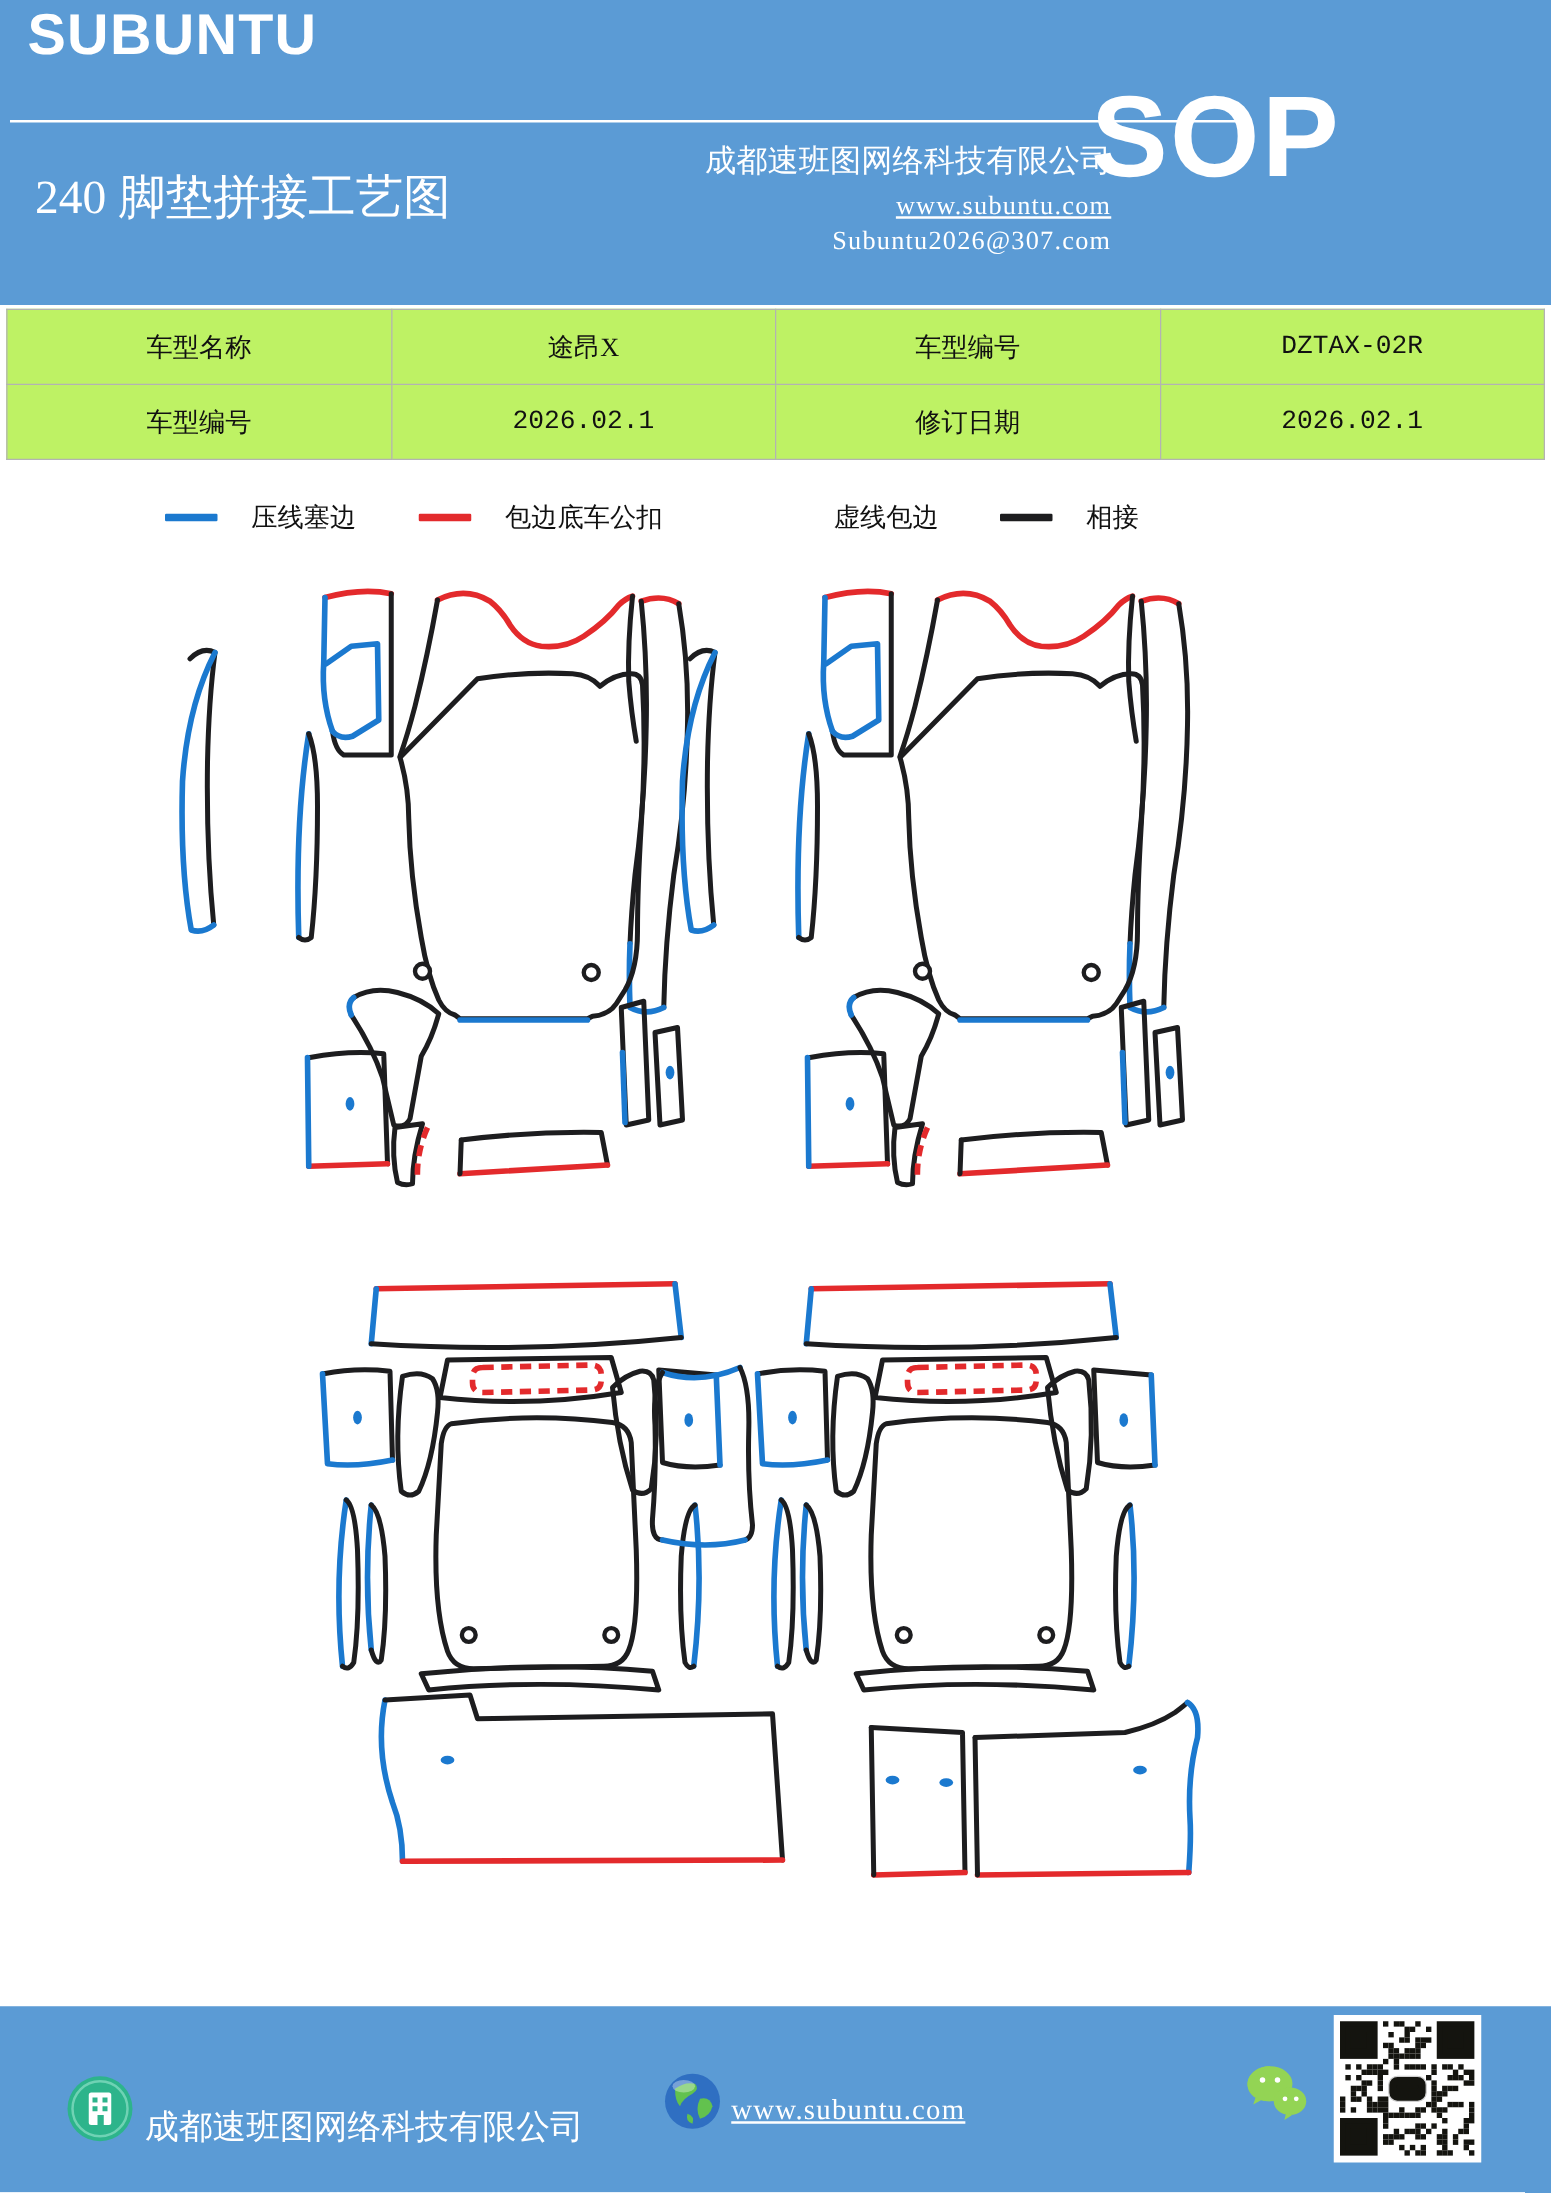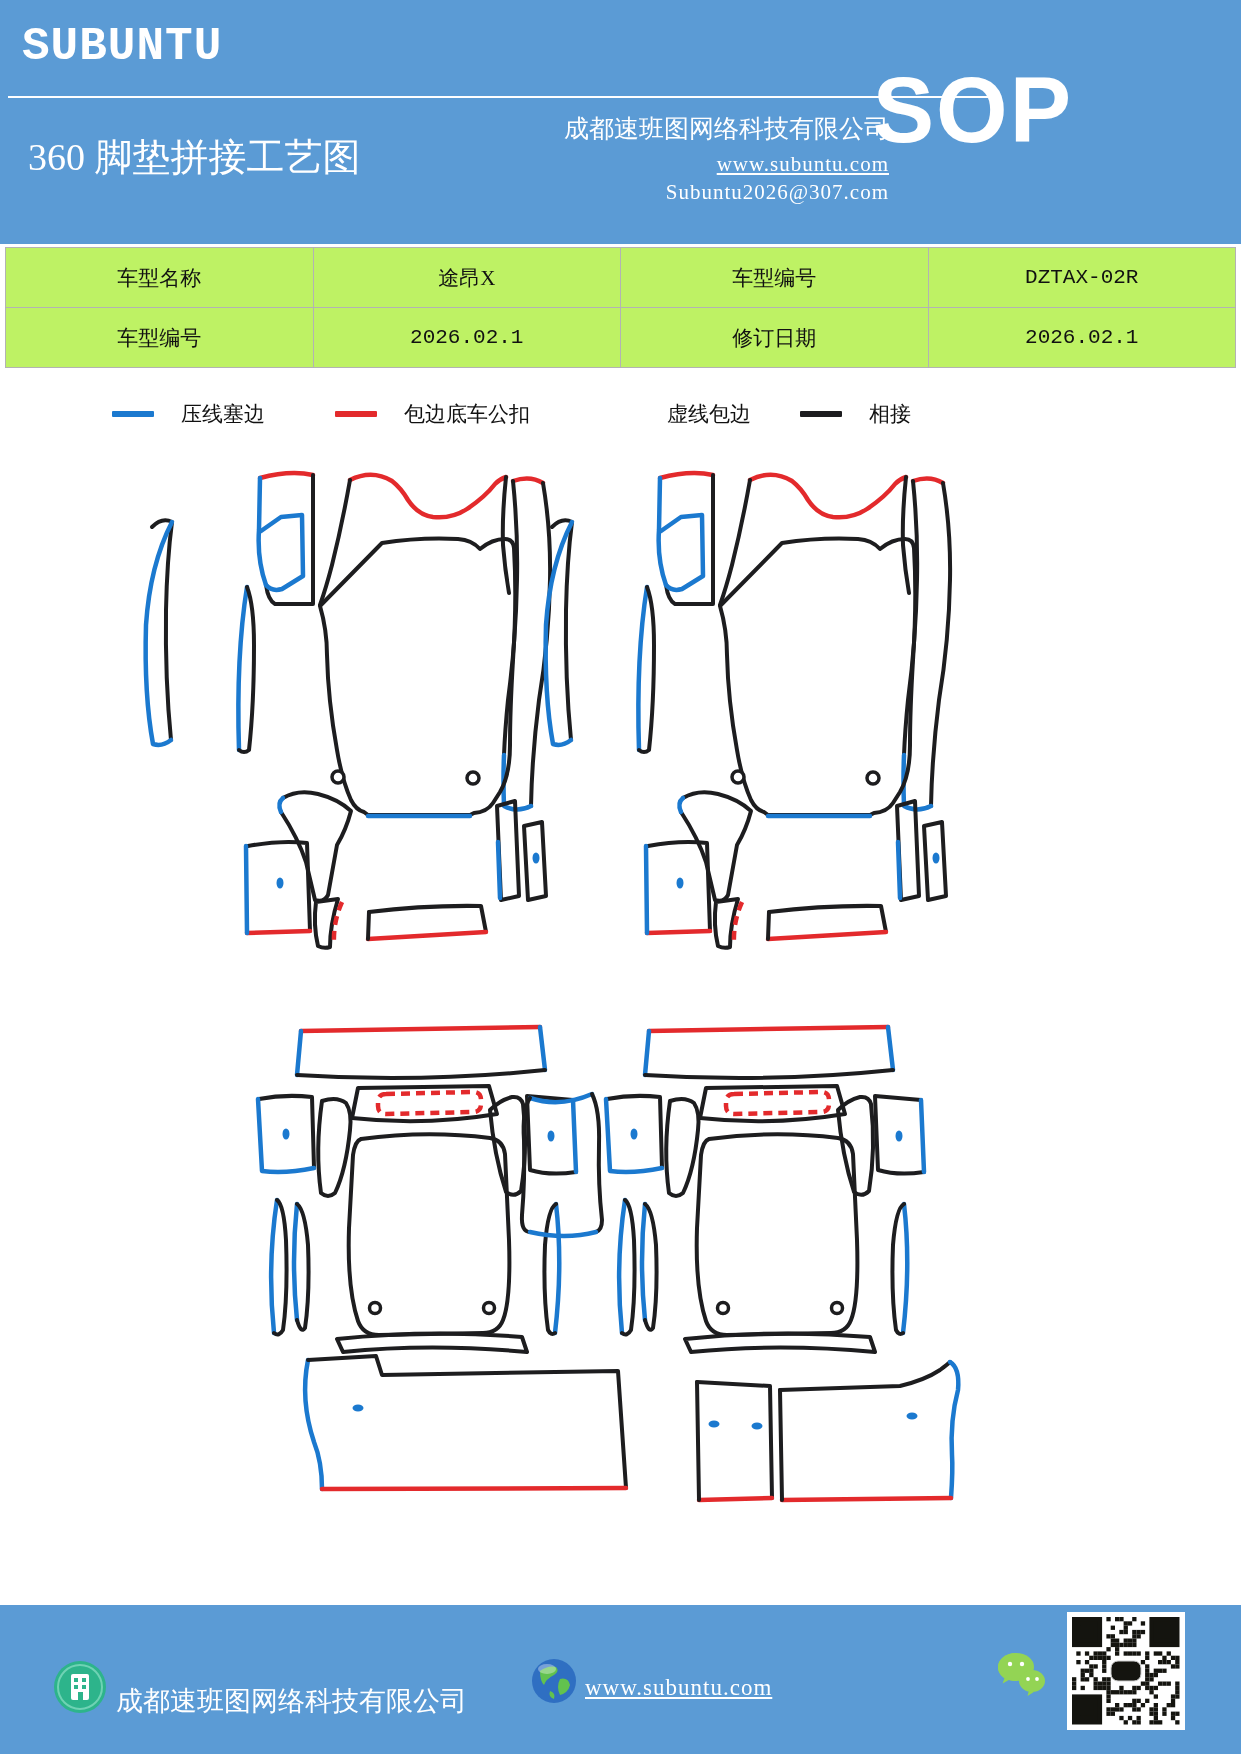--- a/index.html
+++ b/index.html
@@ -5,22 +5,22 @@
   :root{
     --blue:#5b9bd5; --lblue:#1b79cf; --lred:#e32a2c; --lblack:#1d1d1f; --green:#93d454;
     --tborder:#b3b3b3;
   }
   *{margin:0;padding:0;box-sizing:border-box}
   html,body{background:#fff}
   .page{position:relative;width:1241px;height:1754px;background:#fff;overflow:hidden;
         font-family:"Liberation Sans","DejaVu Sans",sans-serif}
   
   .header{position:absolute;left:0;top:0;width:1241px;height:244px;background:var(--blue);color:#fff}
-  .brand{position:absolute;left:22px;top:21px;font-size:46px;font-weight:bold;letter-spacing:1px;
-         font-family:Liberation Mono, monospace}
+  .brand{position:absolute;left:22px;top:0;font-size:46px;font-weight:bold;letter-spacing:1px;
+         font-family:Liberation Sans, sans-serif}
   .hrule{position:absolute;left:8px;top:96px;width:987px;height:2px;background:#fff}
   .doc-title{position:absolute;left:28px;top:132px;font-size:38px;
          font-family:"Liberation Serif","DejaVu Serif",serif}
   .h-company{position:absolute;right:352px;top:112px;font-size:25px;
          font-family:"Liberation Serif","DejaVu Serif",serif}
   .h-site{position:absolute;right:352px;top:152px;font-size:21px;letter-spacing:1px;
          font-family:"Liberation Serif","DejaVu Serif",serif;text-decoration:underline;color:#fff;cursor:pointer}
   .h-mail{position:absolute;right:352px;top:180px;font-size:21px;letter-spacing:1px;
          font-family:"Liberation Serif","DejaVu Serif",serif}
   .sop{position:absolute;right:168px;top:58px;font-size:92px;font-weight:bold;letter-spacing:2px}
@@ -58,21 +58,21 @@
   .qr rect{fill:#14140f}
 </style>
 </head>
 <body>
 
 <div class="page">
 
   <div class="header">
     <div class="brand">SUBUNTU</div>
     <div class="hrule"></div>
-    <div class="doc-title">360 脚垫拼接工艺图</div>
+    <div class="doc-title">240 脚垫拼接工艺图</div>
     <div class="h-company">成都速班图网络科技有限公司</div>
     <div class="h-site">www.subuntu.com</div>
     <div class="h-mail">Subuntu2026@307.com</div>
     <div class="sop">SOP</div>
   </div>
 
   <table class="info-table">
     <tbody>
         <tr>
       <td class="cn">车型名称</td>
@@ -83,21 +83,21 @@
     <tr>
       <td class="cn">车型编号</td>
       <td class="val">2026.02.1</td>
       <td class="cn">修订日期</td>
       <td class="val">2026.02.1</td>
     </tr>
   </tbody>
     </table>
 
   <div class="legend">
-    <span class="legend-item" style="left:112px">
+    <span class="legend-item" style="left:132px">
       <span class="sw solid" style="background: rgb(27, 121, 207);"></span>
       <span>压线塞边</span>
     </span>
     <span class="legend-item" style="left:335px">
       <span class="sw solid" style="background: rgb(227, 42, 44);"></span>
       <span>包边底车公扣</span>
     </span>
     <span class="legend-item" style="left:588px">
       <span class="sw dotted" style="background-image: repeating-linear-gradient(90deg, rgb(227, 42, 44) 0px, rgb(227, 42, 44) 7px, transparent 7px, transparent 12px);"></span>
       <span>虚线包边</span>

